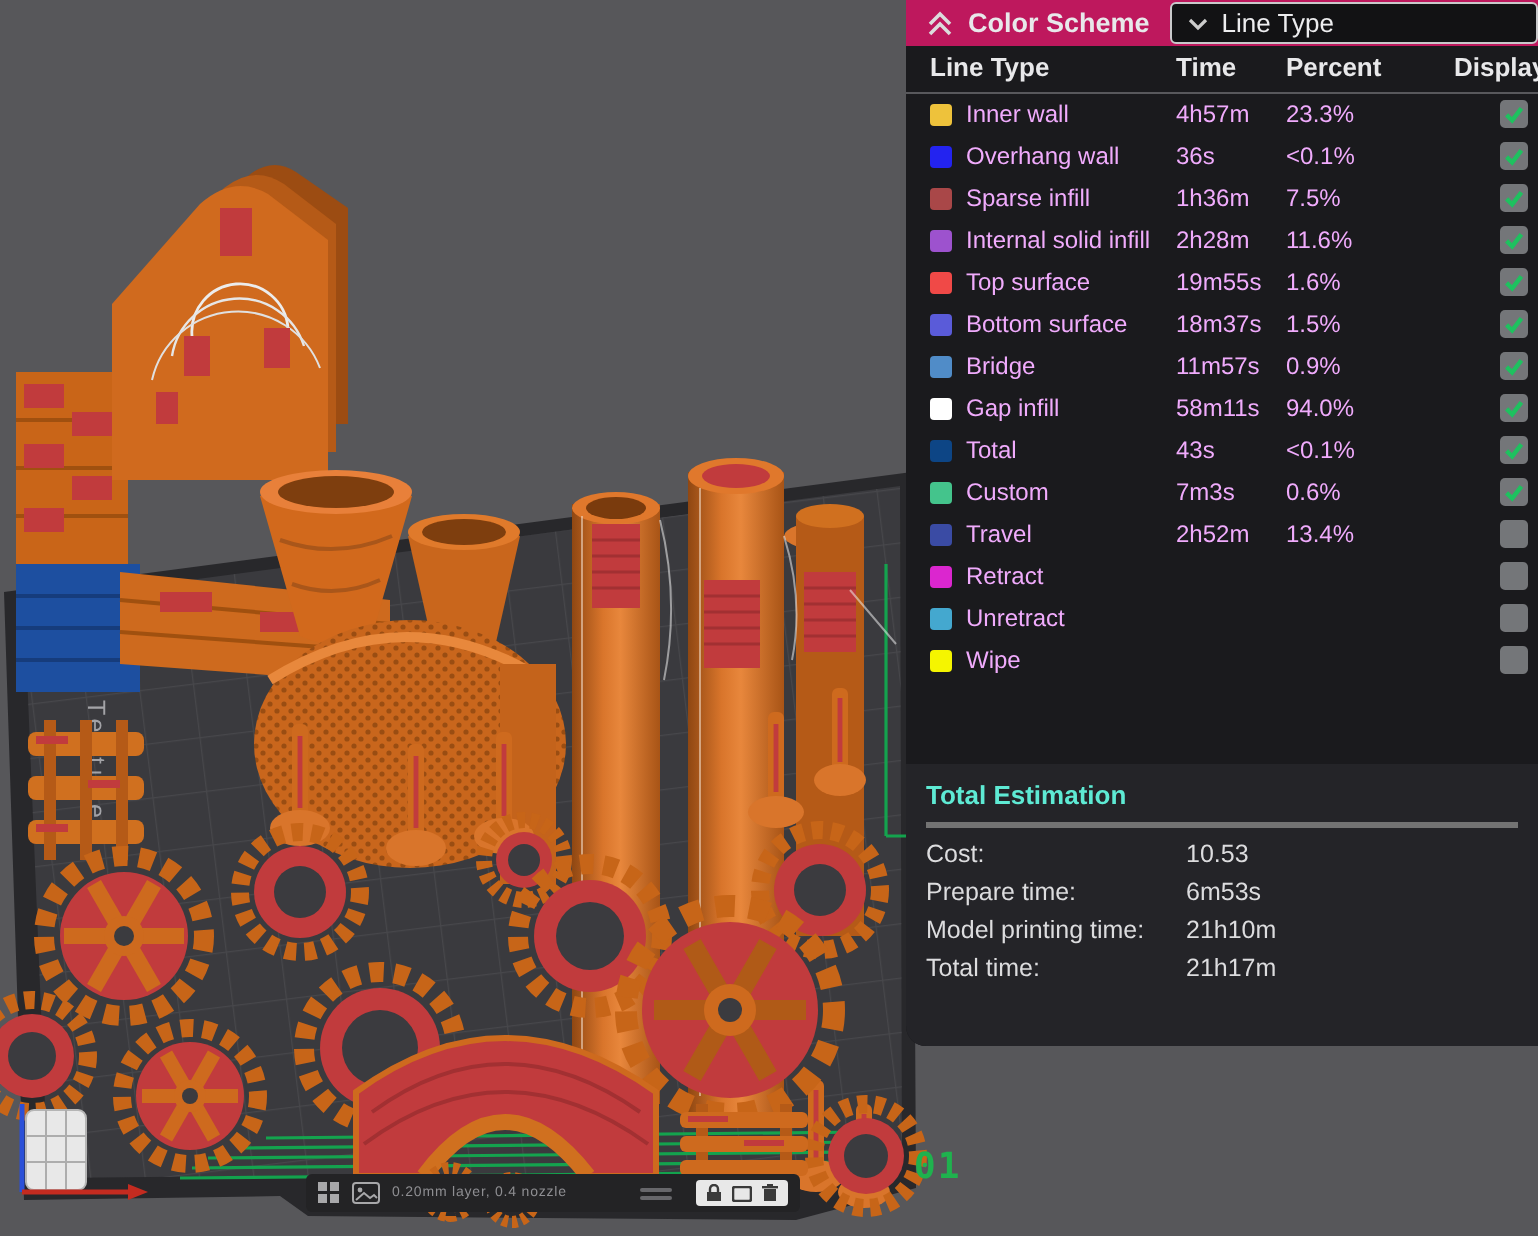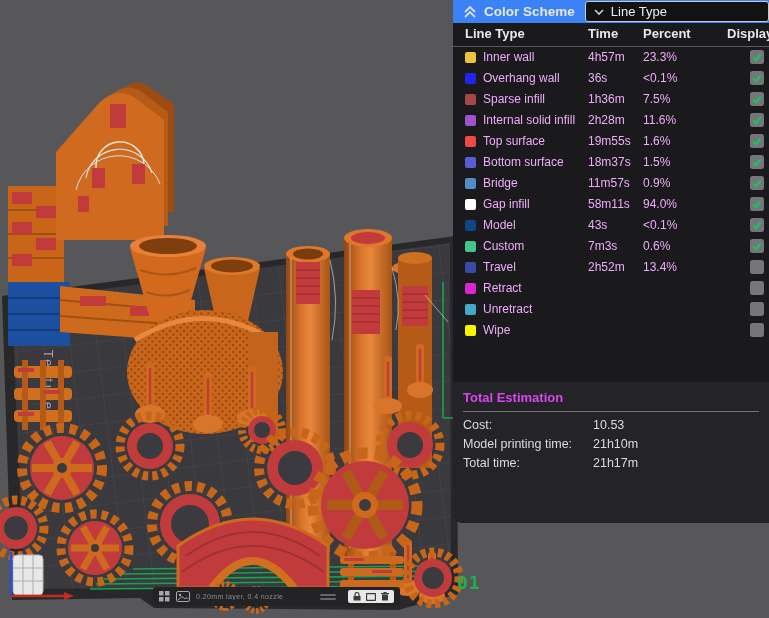--- a/index.html
+++ b/index.html
@@ -2,37 +2,37 @@
 <html><head>
 <meta charset="utf-8">
 <style>
   html,body{margin:0;padding:0;background:#57575A;font-family:"Liberation Sans",sans-serif;}
   .stage{position:relative;width:769px;height:618px;overflow:hidden;background:#57575A;}
   svg.scene{position:absolute;left:0;top:0;display:block;}
 
   
   .panel{position:absolute;left:453px;top:0;width:316px;height:523px;background:#1A1A1D;
          border-radius:0 0 0 10px;overflow:hidden;color:#E8E8EA;}
-  .phead{display:flex;align-items:center;height:23px;padding-left:10px;background:#3b82f6;}
+  .phead{display:flex;align-items:center;height:23px;padding-left:10px;background:#be185d;}
   .ptitle{font-weight:bold;font-size:13.5px;margin-left:7px;white-space:nowrap;}
   .dropdown{margin-left:10px;flex:1;height:19px;display:flex;align-items:center;gap:7px;
             padding-left:8px;background:#121214;border:1px solid #C9C9CB;border-radius:3px;
             font-size:13px;color:#EDEDEF;}
   .cols{position:relative;height:23px;border-bottom:1px solid #58585C;font-weight:bold;font-size:13px;}
   .cols span{position:absolute;top:3px;}
   .c0{left:12px}.c1{left:135px}.c2{left:190px}.c3{left:274px}
   .row{position:relative;height:21px;font-size:12px;color:#f0abfc;}
   .sw{position:absolute;left:12px;top:5px;width:11px;height:11px;border-radius:2px;}
   .rl{position:absolute;left:30px;top:3px;white-space:nowrap;}
   .rt{position:absolute;left:135px;top:3px;}
   .rp{position:absolute;left:190px;top:3px;}
   .chk{position:absolute;left:297px;top:3px;width:14px;height:14px;background:#747679;border-radius:2.5px;}
   .chk svg{display:block;margin:1px;}
   .est{position:absolute;left:0;top:382px;right:0;bottom:0;background:#242428;padding:8px 10px 0;}
-  .est-title{font-weight:bold;font-size:13px;color:#d946ef;padding-bottom:6px;border-bottom:1px solid #737373;}
+  .est-title{font-weight:bold;font-size:13px;color:#5eead4;padding-bottom:6px;border-bottom:3px solid #737373;}
   .est-rows{padding-top:4px;}
   .est-row{position:relative;height:19px;font-size:12.5px;color:#DCDCDE;}
   .e0{position:absolute;left:0;top:2px;white-space:nowrap;}
   .e1{position:absolute;left:130px;top:2px;}
   .e2{position:absolute;left:202px;top:2px;}
 
   
   .ptoolbar{position:absolute;left:153px;top:587px;width:247px;height:19px;background:#232325;
             border-radius:3px;display:flex;align-items:center;gap:6px;padding:0 6px;box-sizing:border-box;}
   .pt-text{font-size:7px;color:#8E8E92;letter-spacing:.4px;white-space:nowrap;overflow:hidden;}
@@ -447,21 +447,21 @@
     <span class="rp">94.0%</span>
     <span class="chk">
       <svg width="12" height="12" viewBox="0 0 13 13">
         <polyline points="2.5,7 5.5,10 10.5,3.5" fill="none" stroke="#1EC15F" stroke-width="2.4"></polyline>
       </svg>
     </span>
   </div>
 
   <div class="row">
     <span class="sw" style="background: rgb(13, 69, 133);"></span>
-    <span class="rl">Model</span>
+    <span class="rl">Total</span>
     <span class="rt">43s</span>
     <span class="rp">&lt;0.1%</span>
     <span class="chk">
       <svg width="12" height="12" viewBox="0 0 13 13">
         <polyline points="2.5,7 5.5,10 10.5,3.5" fill="none" stroke="#1EC15F" stroke-width="2.4"></polyline>
       </svg>
     </span>
   </div>
 
   <div class="row">
@@ -521,20 +521,25 @@
     <div class="est">
       <div class="est-title">Total Estimation</div>
       <div class="est-rows">
 
   <div class="est-row">
     <span class="e0">Cost:</span>
     <span class="e1">10.53</span>
     <span class="e2"></span>
   </div>
 
+  <div class="est-row">
+    <span class="e0">Prepare time:</span>
+    <span class="e1">6m53s</span>
+    <span class="e2"></span>
+  </div>
 
   <div class="est-row">
     <span class="e0">Model printing time:</span>
     <span class="e1">21h10m</span>
     <span class="e2"></span>
   </div>
 
   <div class="est-row">
     <span class="e0">Total time:</span>
     <span class="e1">21h17m</span>

